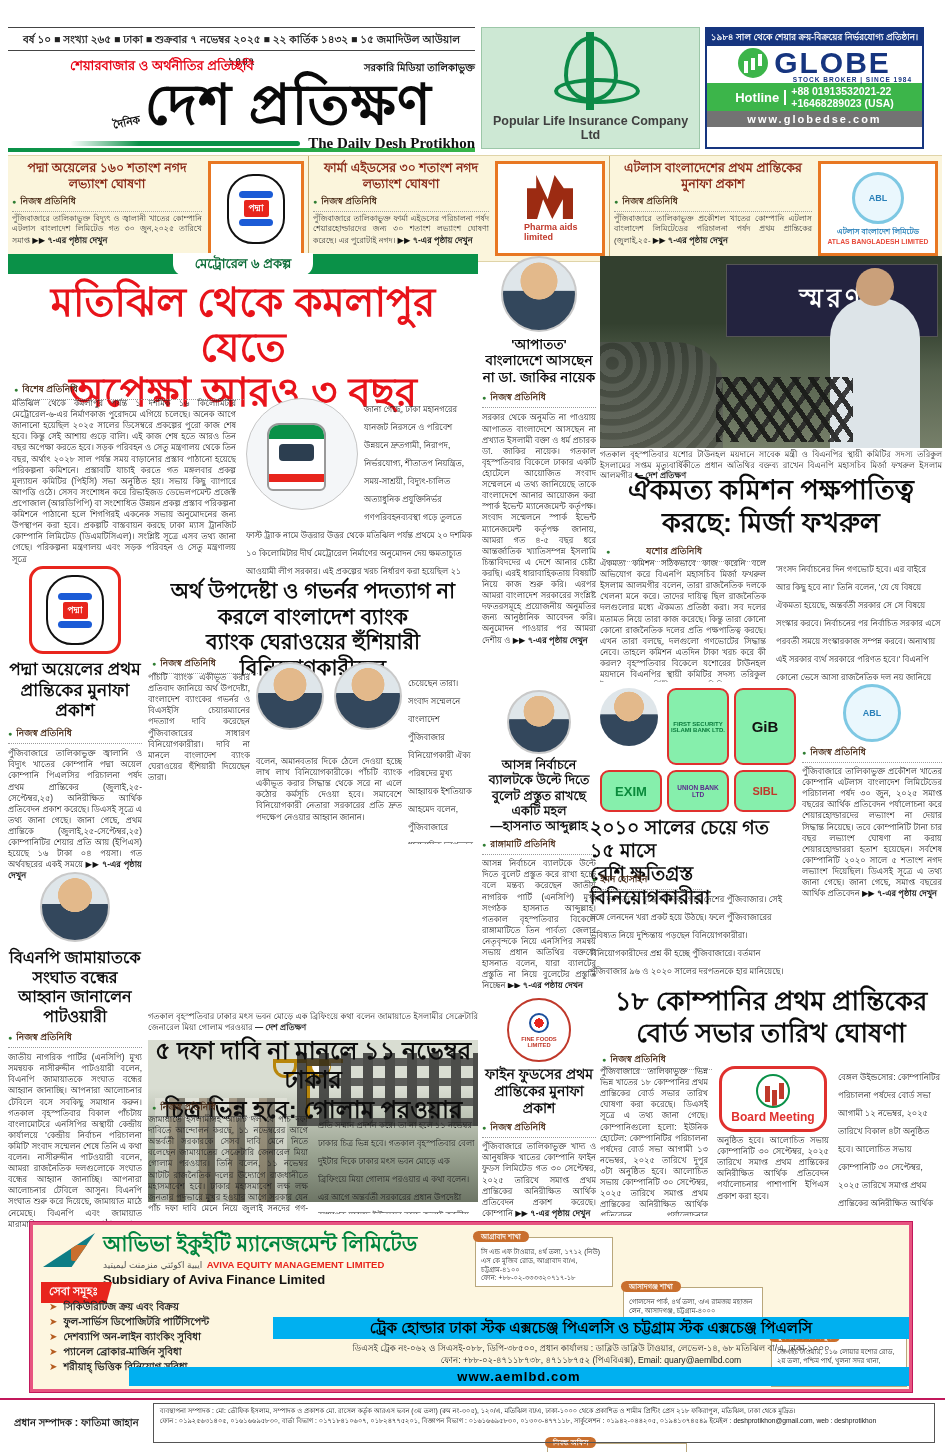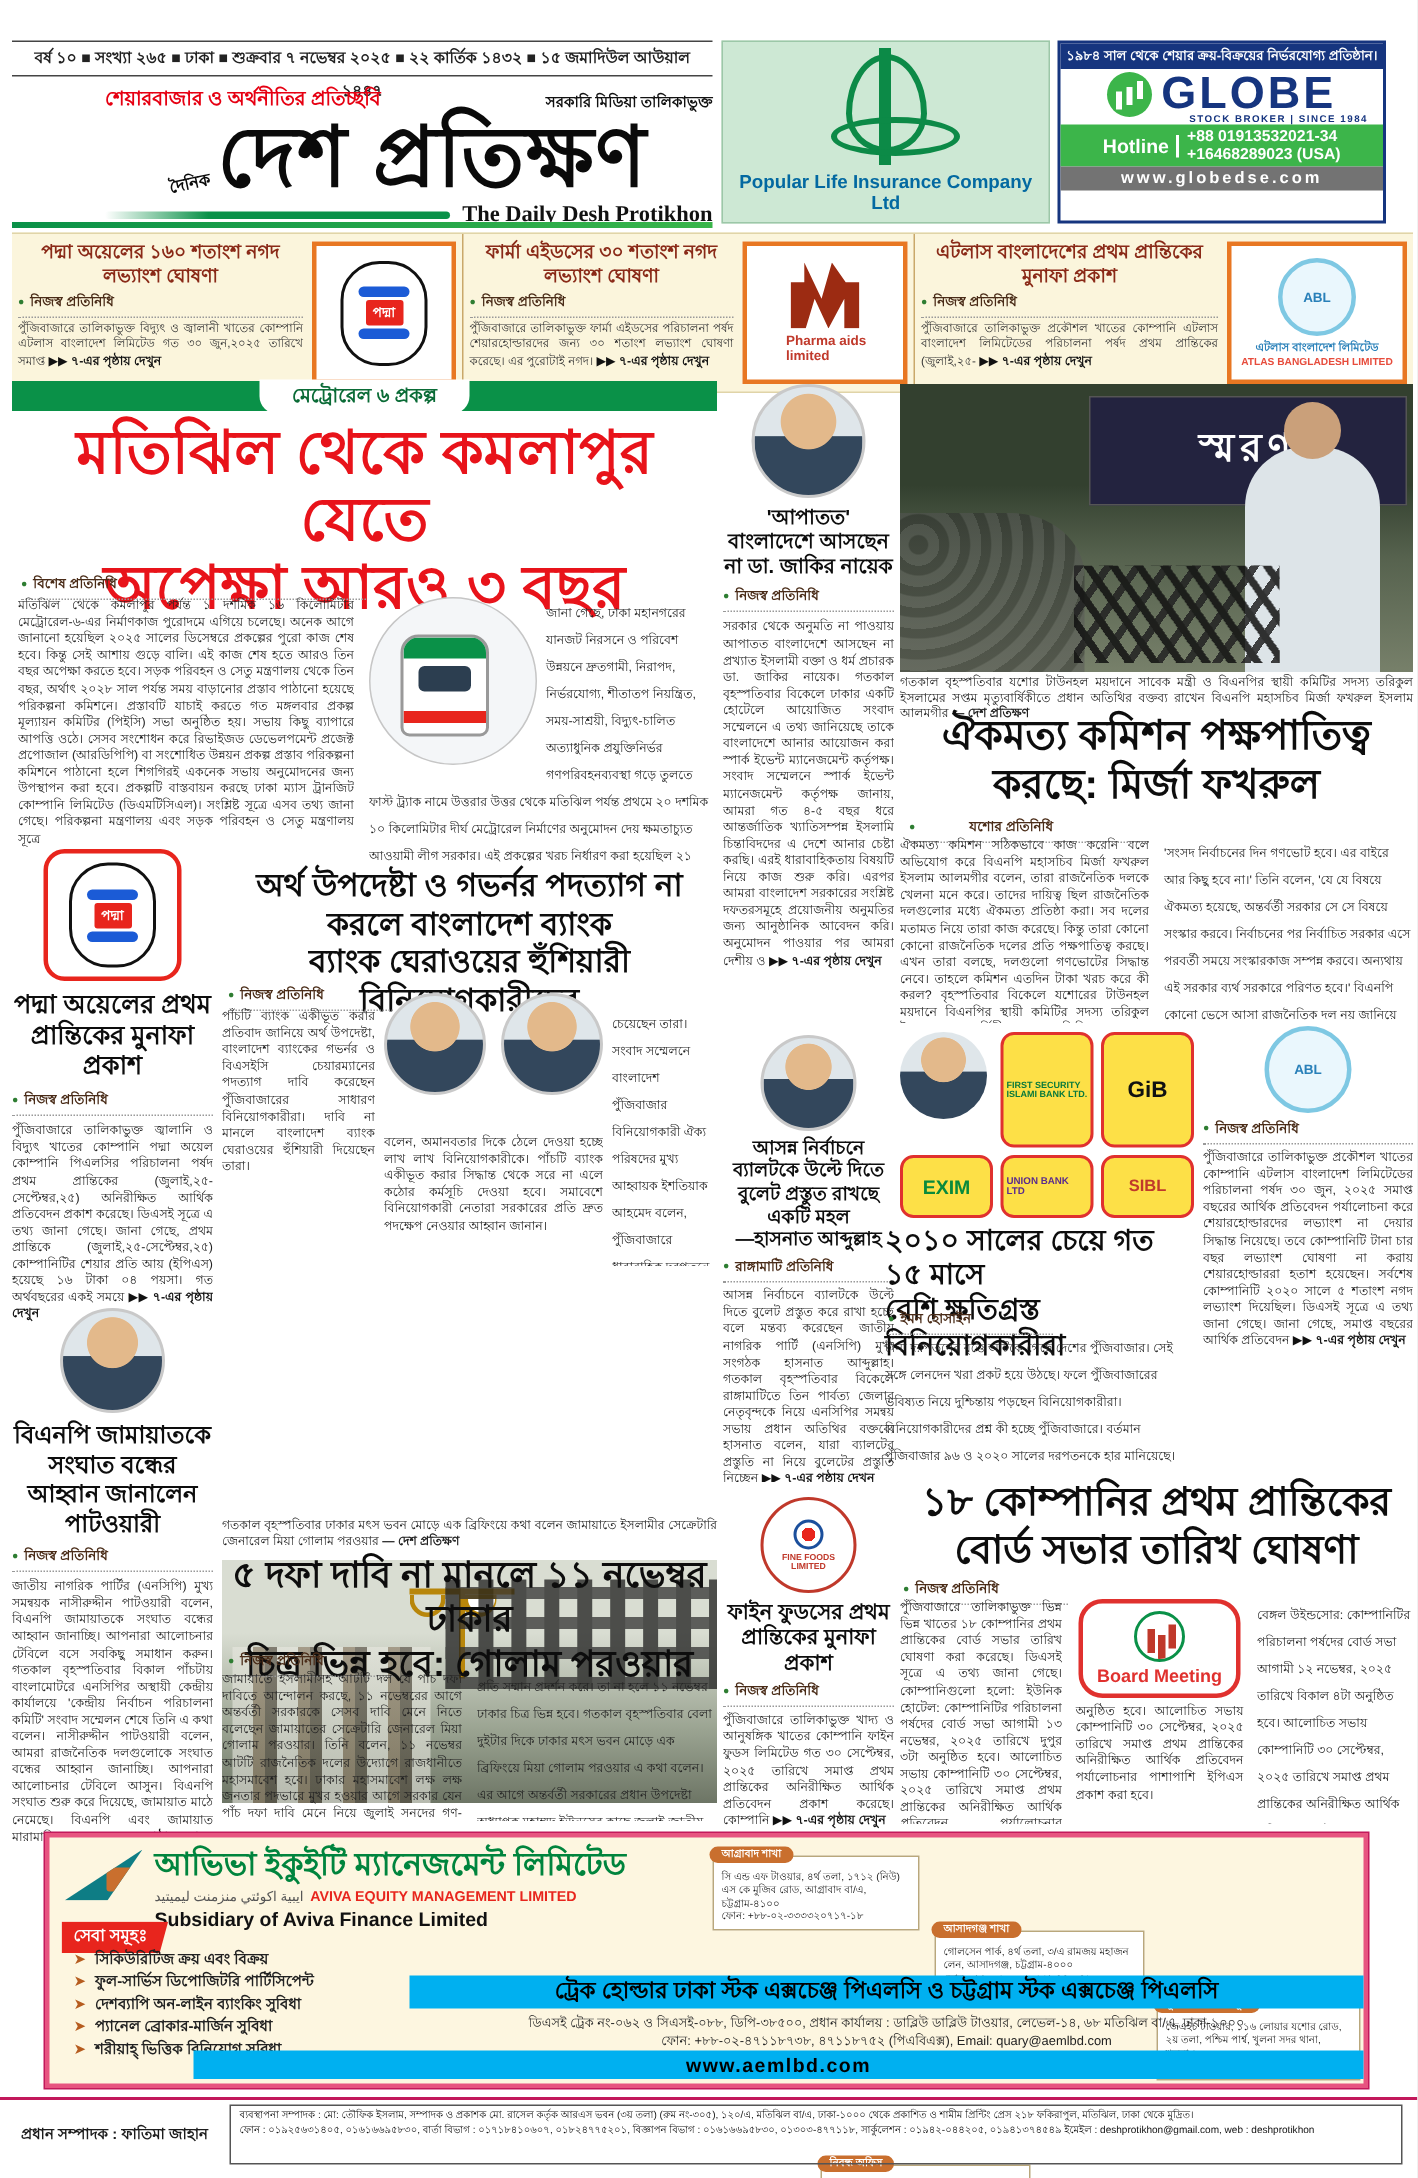--- a/index.html
+++ b/index.html
@@ -21,21 +21,21 @@
   .mast-title{font-size:56px;font-weight:bold;color:#0a0a0a;letter-spacing:1px;line-height:1;}
   .mast-daily{font-size:11px;font-weight:bold;color:#0a0a0a;transform:rotate(-12deg);display:inline-block;}
   .mast-sub{font-family:"Liberation Serif",serif;font-size:15px;font-weight:bold;color:#111;}
   .green-swoosh{height:5px;background:linear-gradient(90deg,#ffffff,#0a9148 30%,#0a9148);border-radius:3px;}
   .green-rule{background:linear-gradient(90deg,#0a9148,#39b54a);}
   
   .popular-ad{background:#cde8d4;border:1px solid #9cc7a8;text-align:center;}
   .plic-mono{width:54px;height:66px;margin:8px auto 2px;border:4px solid #0c8a47;border-radius:50% 50% 50% 50%/60% 60% 40% 40%;position:relative;}
   .plic-mono:before{content:"";position:absolute;left:18px;top:-8px;width:8px;height:78px;background:#0c8a47;}
   .plic-mono:after{content:"";position:absolute;left:-14px;bottom:-6px;width:78px;height:18px;border:4px solid #0c8a47;border-radius:50%;}
-  .popular-name{font-size:12.5px;font-weight:bold;color:#0369a1;margin-top:12px;}
+  .popular-name{font-size:12.5px;font-weight:bold;color:#404040;margin-top:12px;}
   .globe-ad{border:2px solid #16357f;background:#fff;}
   .globe-top{background:#16357f;color:#fff;font-size:8.8px;font-weight:bold;text-align:center;line-height:1.25;padding:3px 2px;}
   .globe-mid{display:flex;align-items:center;justify-content:center;gap:6px;padding:2px 0;}
   .globe-icon{width:30px;height:30px;border-radius:50%;background:#3cb54a;position:relative;overflow:hidden;}
   .globe-icon:before{content:"";position:absolute;left:6px;bottom:5px;width:4px;height:12px;background:#fff;box-shadow:7px -3px 0 #fff,14px -7px 0 #fff;}
   .globe-word{font-size:30px;font-weight:bold;color:#16357f;letter-spacing:2px;line-height:1;}
   .globe-sub{font-size:6.5px;font-weight:bold;color:#16357f;letter-spacing:1px;text-align:right;margin-top:-4px;padding-right:10px;}
   .globe-hot{background:#3cb54a;color:#fff;display:flex;align-items:center;justify-content:center;gap:5px;padding:2px 3px;}
   .globe-hot .hl{font-size:13px;font-weight:bold;border-right:2px solid #fff;padding-right:5px;}
   .globe-hot .ph{font-size:10.5px;font-weight:bold;line-height:1.15;}
@@ -86,22 +86,22 @@
           background:repeating-linear-gradient(90deg,#1d1d1d 0 10px,transparent 10px 22px),
                      repeating-linear-gradient(0deg,#333 0 8px,transparent 8px 20px);opacity:.75;}
   .scale{position:absolute;left:38%;top:12%;width:70px;height:60px;border-left:4px solid #b8860b;margin-left:33px;}
   .scale:before{content:"";position:absolute;left:-37px;top:0;width:70px;height:4px;background:#b8860b;}
   .scale:after{content:"";position:absolute;left:-37px;top:4px;width:18px;height:12px;border:3px solid #b8860b;border-top:none;border-radius:0 0 12px 12px;box-shadow:36px 0 0 -3px #fff,34px 0 0 #b8860b;}
   .podium-group{position:absolute;left:2%;bottom:0;width:40%;height:64%;
         background:repeating-linear-gradient(90deg,#e8e8e0 0 14px,#88765f 14px 22px,#4c4338 22px 30px);opacity:.6;}
   .caption{font-size:8.2px;line-height:1.3;text-align:justify;color:#222;}
   .credit{font-weight:bold;}
   
-  .blogo{border:2px solid #e0312e;border-radius:9px;background:#fde047;display:flex;align-items:center;justify-content:center;
-         font-weight:bold;padding:2px;overflow:hidden;}
+  .blogo{border:2px solid #e0312e;border-radius:9px;background:#86efac;display:flex;align-items:center;justify-content:center;
+         text-align:center;font-weight:bold;padding:2px;overflow:hidden;}
   
   .ff-circ{width:64px;height:64px;border-radius:50%;border:2px solid #c0392b;background:#fff;display:flex;flex-direction:column;align-items:center;justify-content:center;}
   .ff-ic{width:20px;height:20px;border-radius:50%;border:2px solid #1b4f9c;background:radial-gradient(circle,#e8251d 0 40%,#fff 41%);}
   .ff-t{font-size:5.8px;font-weight:bold;color:#c0392b;margin-top:3px;text-align:center;}
   
   .bm-box{border:3px solid #e0312e;border-radius:16px;background:#fff;display:flex;flex-direction:column;align-items:center;justify-content:center;gap:2px;}
   .bm-emblem{width:34px;height:34px;border-radius:50%;border:2px solid #0a9148;position:relative;overflow:hidden;}
   .bm-emblem:before{content:"";position:absolute;left:7px;bottom:4px;width:5px;height:16px;background:#c0392b;box-shadow:7px 4px 0 #c0392b,14px -3px 0 #c0392b;}
   .bm-text{color:#e0312e;font-size:12px;font-weight:bold;}
   
@@ -154,21 +154,21 @@
 
   <div class="abs globe-ad" style="left:705px;top:27px;width:219px;height:122px;">
     <div class="globe-top">১৯৮৪ সাল থেকে শেয়ার ক্রয়-বিক্রয়ের নির্ভরযোগ্য প্রতিষ্ঠান।</div>
     <div class="globe-mid">
       <span class="globe-icon"></span>
       <span class="globe-word">GLOBE</span>
     </div>
     <div class="globe-sub">STOCK BROKER   |   SINCE 1984</div>
     <div class="globe-hot">
       <span class="hl">Hotline</span>
-      <span class="ph"><span>+88 01913532021-34</span><br>
+      <span class="ph"><span>+88 01913532021-22</span><br>
       <span>+16468289023 (USA)</span></span>
     </div>
     <div class="globe-web">www.globedse.com</div>
   </div>
 
   <div class="abs green-rule" style="left:8px;top:148px;width:467px;height:4px;"></div>
 
   <div class="abs strip" style="left:8px;top:155px;width:934px;height:107px;display:flex;">
 
     <div style="width:300px;display:flex;gap:6px;padding:5px 4px;">

